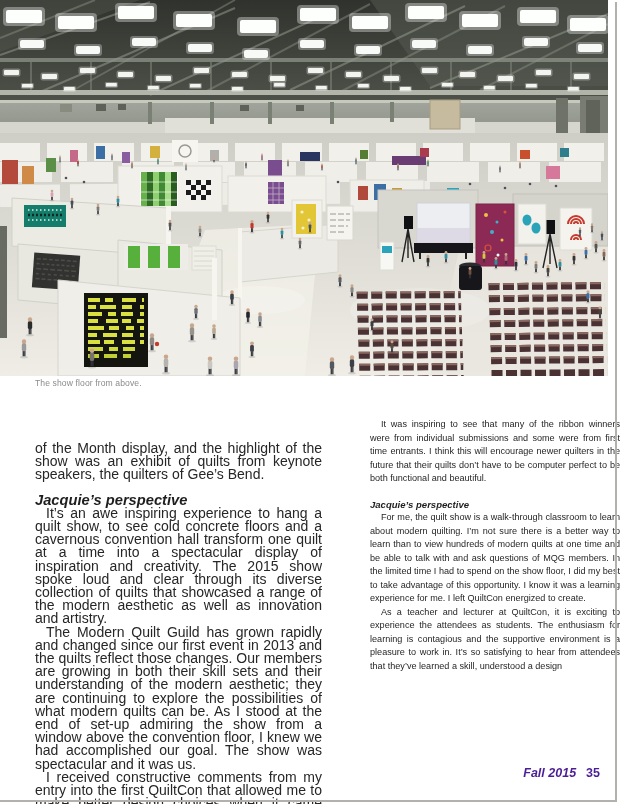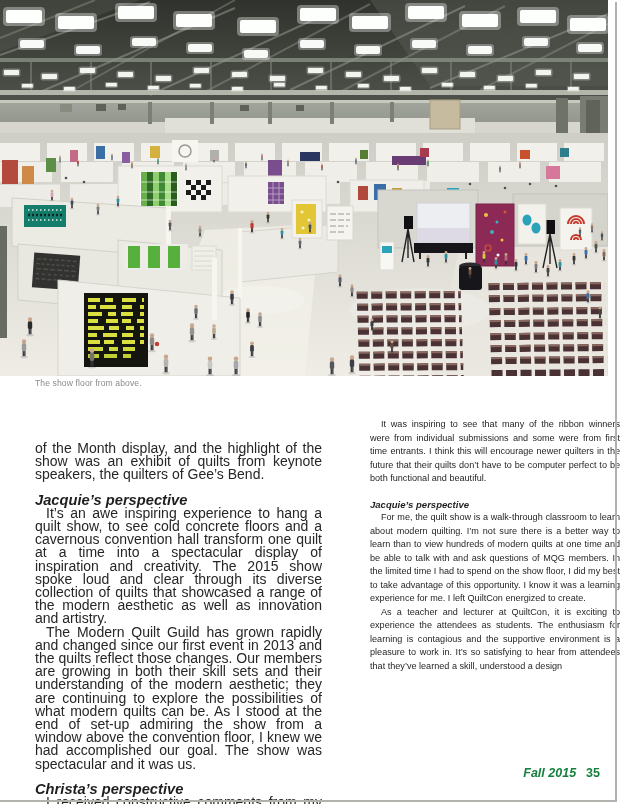--- a/index.html
+++ b/index.html
@@ -9,21 +9,21 @@
   .photo-wrap{position:absolute;left:0;top:0;width:608px;height:376px;overflow:hidden;}
   .caption{position:absolute;left:35px;top:378px;margin:0;font-size:8.6px;color:#8b8b8b;letter-spacing:.1px;}
   .col{position:absolute;top:418px;text-align:justify;color:#262626;}
   .col.left{left:35px;width:287px;font-size:14px;line-height:13.2px;margin-top:24px;}
   .col.right{left:370px;width:250px;font-size:9.1px;line-height:13.5px;}
   .para{margin:0;}
   .para.indent{text-indent:11px;}
   .subhead{margin:12px 0 0 0;font-size:1.05em;font-weight:bold;font-style:italic;color:#1e1e1e;}
   .section-head{margin:7px 0 2px -1px;font-size:17.5px;font-weight:800;letter-spacing:.2px;
                 color:#111;line-height:1.12;}
-  .footer{position:absolute;top:766px;right:20px;font-size:12.5px;font-weight:bold;color:#15803d;}
+  .footer{position:absolute;top:766px;right:20px;font-size:12.5px;font-weight:bold;color:#4c1d95;}
   .footer .issue{font-style:italic;margin-right:10px;}
   .edge-right{position:absolute;left:615px;top:2px;width:2px;height:800px;background:#b3b1ae;}
   .edge-bottom{position:absolute;left:0;top:800px;width:617px;height:2px;background:#b3b1ae;}
 </style>
 </head>
 <body>
 
 <div class="page">
 
   <div class="photo-wrap">
@@ -479,21 +479,20 @@
   </svg>
   </div>
 
   <p class="caption">The show floor from above.</p>
 
   <div class="col left">
       <p class="para">of the Month display, and the highlight of the show was an exhibit of quilts from keynote speakers, the quilters of Gee’s Bend.</p>
       <h4 class="subhead">Jacquie’s perspective</h4>
       <p class="para indent">It’s an awe inspiring experience to hang a quilt show, to see cold concrete floors and a cavernous convention hall transform one quilt at a time into a spectacular display of inspiration and creativity. The 2015 show spoke loud and clear through its diverse collection of quilts that showcased a range of the modern aesthetic as well as innovation and artistry.</p>
       <p class="para indent">The Modern Quilt Guild has grown rapidly and changed since our first event in 2013 and the quilts reflect those changes. Our members are growing in both their skill sets and their understanding of the modern aesthetic; they are continuing to explore the possibilities of what modern quilts can be. As I stood at the end of set-up admiring the show from a window above the convention floor, I knew we had accomplished our goal. The show was spectacular and it was us.</p>
-      <h4 class="subhead">Christa’s perspective</h4>
       <p class="para indent">I received constructive comments from my entry into the first QuiltCon that allowed me to make better design choices when it came time to participate in the second show. It was audience to share my quilts with a wider audience and to better understand what a modern quilt looks like.</p>
     </div>
   <div class="col right">
       <p class="para indent">It was inspiring to see that many of the ribbon winners were from individual submissions and some were from first time entrants. I think this will encourage newer quilters in the future that their quilts don’t have to be computer perfect to be both functional and beautiful.</p>
       <h4 class="subhead">Jacquie’s perspective</h4>
       <p class="para indent">For me, the quilt show is a walk-through classroom to learn about modern quilting. I’m not sure there is a better way to learn than to view hundreds of modern quilts at one time and be able to talk with and ask questions of MQG members. In the limited time I had to spend on the show floor, I did my best to take advantage of this opportunity. I know it was a learning experience for me. I left QuiltCon energized to create.</p>
       <p class="para indent">As a teacher and lecturer at QuiltCon, it is exciting to experience the attendees as students. The enthusiasm for learning is contagious and the supportive environment is a pleasure to work in. It’s so satisfying to hear from attendees that they’ve learned a skill, understood a design</p>
     </div>
 
   <div class="footer">

